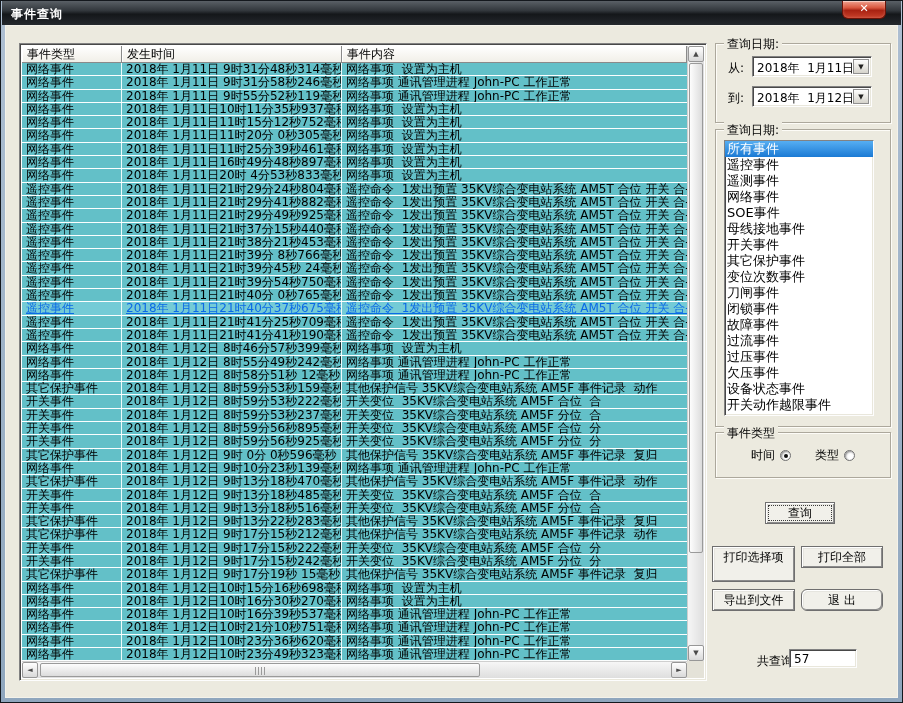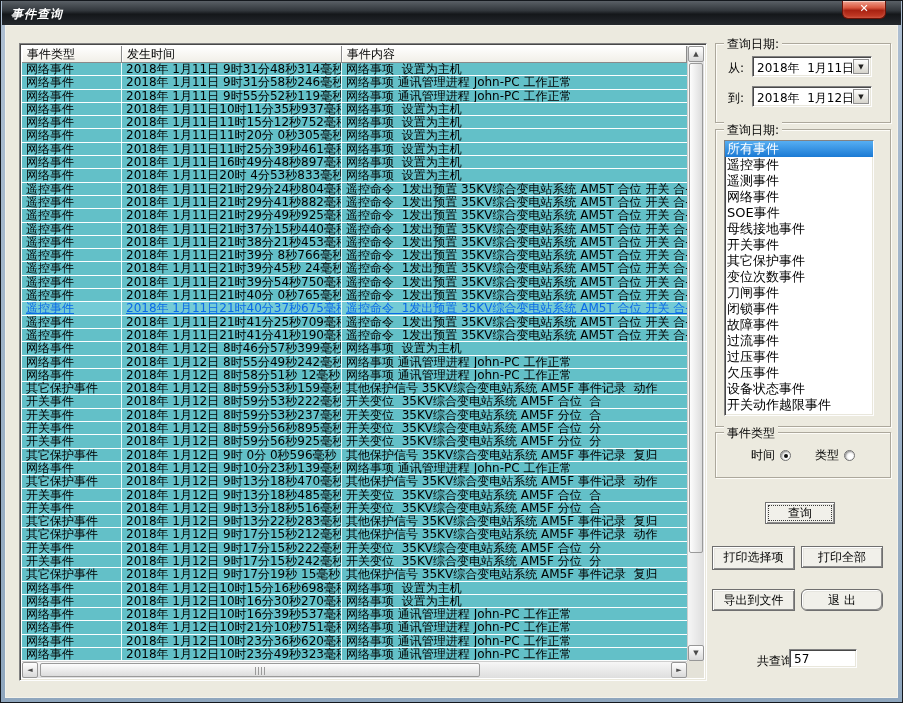--- a/index.html
+++ b/index.html
@@ -1,21 +1,21 @@
 <!DOCTYPE html>
 <html><head>
 <meta charset="utf-8">
 <style>
   html,body{margin:0;padding:0;background:#d4d0c8;font-family:"DejaVu Sans","Liberation Sans",sans-serif;}
   *{box-sizing:border-box;}
   .window{position:relative;width:903px;height:703px;border:1px solid #14181d;
     background:linear-gradient(#aebfd2,#8fa6bd);overflow:hidden;}
   
   .titlebar{position:absolute;left:1px;right:1px;top:0;height:24px;
-    background:linear-gradient(#5a6066 0%,#32373c 40%,#14171a 55%,#24282d 100%);font-style:italic;}
+    background:linear-gradient(#5a6066 0%,#32373c 40%,#14171a 55%,#24282d 100%);}
   .title-text{position:absolute;left:9px;top:5px;color:#fff;font-size:12px;font-weight:bold;letter-spacing:1px;}
   .close-btn{position:absolute;right:15px;top:0;width:44px;height:18px;cursor:pointer;
     background:linear-gradient(#f0a08c 0%,#d9573f 40%,#a82212 55%,#c8402a 100%);
     border:1px solid #6d1206;border-top:none;border-radius:0 0 6px 6px;
     box-shadow:inset 0 1px 0 rgba(255,255,255,.45), inset 0 0 3px rgba(255,255,255,.25);
     color:#fff;font-size:11px;font-weight:bold;text-align:center;line-height:16px;}
   
   .client{position:absolute;left:4px;right:4px;top:24px;bottom:4px;background:#eceadf;
     box-shadow:inset 0 0 0 1px #f4f2ea;}
   
@@ -399,21 +399,21 @@
         </span>
         <span class="radio-opt">
           <span>类型</span><span class="radio"></span>
         </span>
       </div>
     </div>
 
     <div class="btn focused" style="left:760px;top:477px;width:70px;height:22px;">
       <div class="btn-inner">查询</div>
     </div>
-    <div class="btn" style="left:707px;top:521px;width:83px;height:24px;">
+    <div class="btn" style="left:707px;top:521px;width:83px;height:36px;">
       <div class="btn-inner">打印选择项</div>
     </div>
     <div class="btn" style="left:796px;top:521px;width:82px;height:22px;">
       <div class="btn-inner">打印全部</div>
     </div>
     <div class="btn" style="left:707px;top:564px;width:83px;height:22px;">
       <div class="btn-inner">导出到文件</div>
     </div>
     <div class="btn" style="left:796px;top:564px;width:82px;height:22px;border-radius:6px;">
       <div class="btn-inner">退 出</div>

